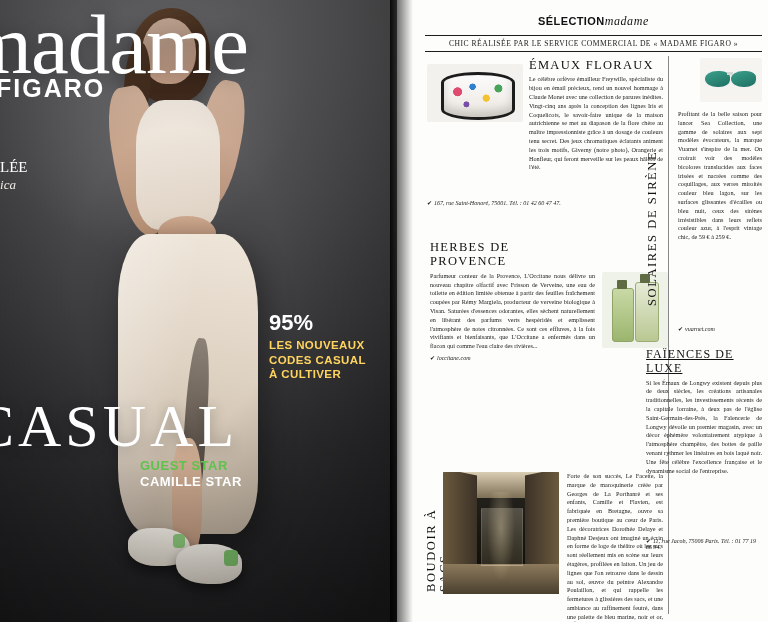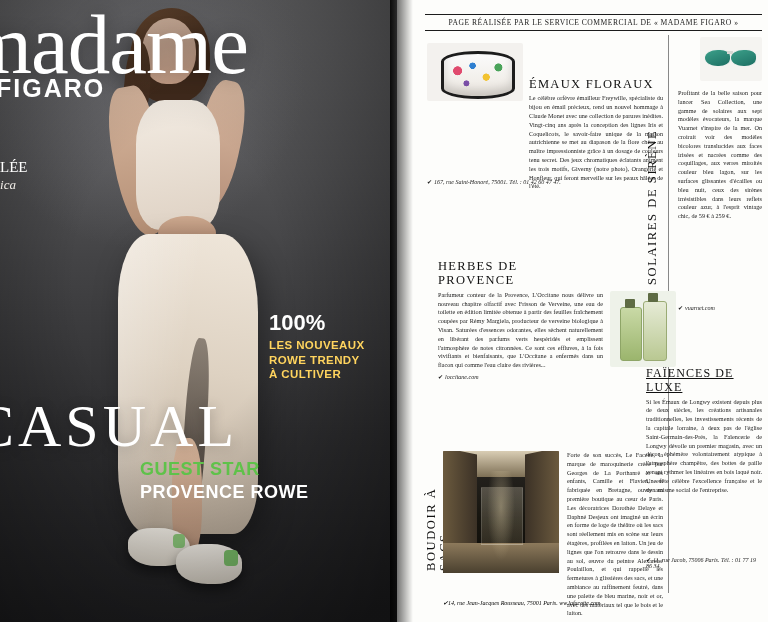--- a/index.html
+++ b/index.html
@@ -246,21 +246,21 @@
     font-family: "Liberation Serif", serif;
     font-size: 40px;
     letter-spacing: 2px;
     color: #ffffff;
   }
   .guest {
     position: absolute;
     left: 140px;
     top: 458px;
     font-family: "Liberation Sans", sans-serif;
-    font-size: 18px;
+    font-size: 13px;
     font-weight: 700;
     letter-spacing: 0.5px;
     line-height: 1.25;
   }
   .guest .gs { color: #5fc24a; }
   .guest .nm { color: #ffffff; }
 
   
   .right-page {
     position: relative;
@@ -332,21 +332,20 @@
     position: relative;
     margin-bottom: 8px;
   }
   .art-title {
     font-family: "Liberation Serif", serif;
     font-size: 12.5px;
     letter-spacing: 1.3px;
     color: #111;
     line-height: 1.15;
     margin-bottom: 3px;
-    margin-top: 40px;
   }
   .art-body {
     font-family: "Liberation Serif", serif;
     font-size: 6.2px;
     line-height: 1.42;
     text-align: justify;
     color: #1b1b1b;
     hyphens: auto;
   }
   .art-addr {
@@ -572,41 +571,44 @@
 
     <div class="masthead">madame</div>
     <div class="masthead-sub">FIGARO</div>
 
     <div class="cover-line-left">
       <div>CLÉE</div>
       <div class="it">ssica</div>
     </div>
 
     <div class="snob">
-      <div class="pct">100%</div>
+      <div class="pct">95%</div>
       <div class="lines" style="white-space: pre-line;">LES NOUVEAUX
-ROWE TRENDY
+CODES CASUAL
 À CULTIVER</div>
     </div>
 
     <div class="casual">CASUAL</div>
 
     <div class="guest">
       <div class="gs">GUEST STAR</div>
-      <div class="nm">PROVENCE ROWE</div>
+      <div class="nm">CAMILLE STAR</div>
     </div>
 
     <div class="page-edge"></div>
   </div>
 
   <div class="right-page">
     <div class="page-inner">
 
+      <div class="sel-head">
+        <b>SÉLECTION</b><i>madame</i>
+      </div>
       <div class="rule"></div>
-      <div class="commercial">PAGE RÉALISÉE PAR LE SERVICE COMMERCIAL DE « MADAME FIGARO »</div>
+      <div class="commercial">CHIC RÉALISÉE PAR LE SERVICE COMMERCIAL DE « MADAME FIGARO »</div>
 
       <div class="content">
         <div class="vdivider"></div>
 
         <div class="col-left">
 
           <div class="emaux-wrap art" style="position:absolute; left:0; top:0; width:238px;">
             <div class="bracelet-wrap" style="position:absolute; left:2px; top:6px;">
               <div class="img-bracelet imgbox" style="float:none;">
                 <div class="band"></div>
@@ -614,21 +616,21 @@
             </div>
             <div class="emaux-text" style="position:absolute; left:104px; top:0; width:134px;">
               <div class="art-title">ÉMAUX FLORAUX</div>
               <div class="art-body">Le célèbre orfèvre émailleur Freywille, spécialiste du bijou en émail précieux, rend un nouvel hommage à Claude Monet avec une collection de parures inédites. Vingt-cinq ans après la conception des lignes Iris et Coquelicots, le savoir-faire unique de la maison autrichienne se met au diapason de la flore chère au maître impressionniste grâce à un dosage de couleurs tenu secret. Des jeux chromatiques éclatants animent les trois motifs, Giverny (notre photo), Orangerie et Honfleur, qui feront merveille sur les peaux hâlées de l'été.</div>
             </div>
             <div class="art-addr" style="position:absolute; left:2px; top:138px; width:236px;">
               <span class="chk">✔</span><span>167, rue Saint-Honoré, 75001. Tél. : 01 42 60 47 47.</span>
             </div>
           </div>
 
-          <div class="art" style="position:absolute; left:13px; top:182px; width:238px;">
+          <div class="art" style="position:absolute; left:5px; top:182px; width:238px;">
             <div class="art-title" style="width:96px;">HERBES DE PROVENCE</div>
             <div class="flow">
               <div class="img-bottles">
                 <div class="b1"></div>
                 <div class="b2"></div>
                 <div class="cap1"></div>
                 <div class="cap2"></div>
               </div>
               <div class="art-body">Parfumeur conteur de la Provence, L'Occitane nous délivre un nouveau chapitre olfactif avec Frisson de Verveine, une eau de toilette en édition limitée obtenue à partir des feuilles fraîchement coupées par Rémy Margiela, producteur de verveine biologique à Visan. Saturées d'essences odorantes, elles sèchent naturellement en libérant des parfums verts hespéridés et emplissent l'atmosphère de notes citronnées. Ce sont ces effluves, à la fois vivifiants et bienfaisants, que L'Occitane a enfermés dans un flacon qui comme l'eau claire des rivières...</div>
             </div>

